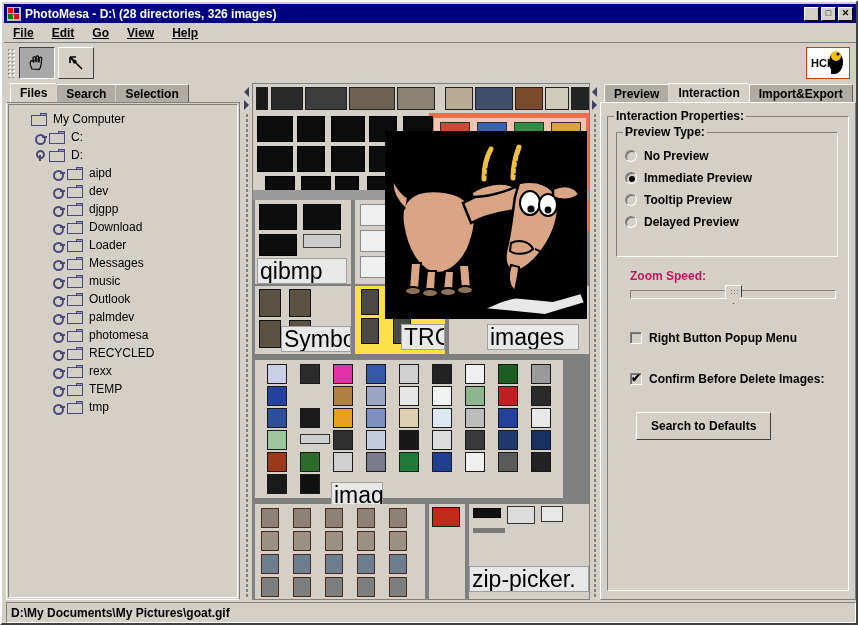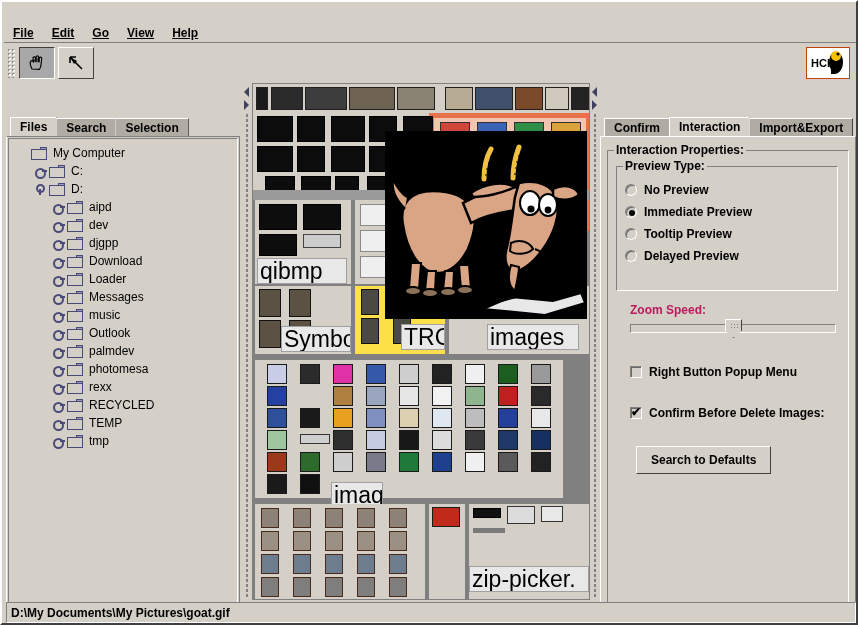--- a/index.html
+++ b/index.html
@@ -90,21 +90,21 @@
     margin-left: auto; margin-right: 6px;
     width: 44px; height: 32px; background: #fff;
     border: 1px solid #c2410c;
     position: relative; overflow: hidden;
   }
   
   #left-panel {
     position: absolute; left: 4px; top: 81px; width: 234px; height: 517px;
     background: #d4d0c8;
   }
-  .tabrow { display: flex; align-items: flex-end; height: 19px; padding-left: 4px; margin-top: 34px; }
+  .tabrow { display: flex; align-items: flex-end; height: 19px; padding-left: 4px; }
   .tab {
     height: 18px; padding: 0 9px; font-size: 12px; font-weight: bold; color: #000;
     background: #b0aca4; display: flex; align-items: center;
     border: 1px solid #ffffff; border-bottom: none;
     border-right-color: #404040;
     margin-right: -1px; cursor: default;
     clip-path: polygon(0 0, 100% 0, 100% 100%, 0 100%);
   }
   .tab.sel { background: #d4d0c8; height: 19px; }
   .tab-body {
@@ -252,20 +252,40 @@
   #preview {
     position:absolute; background:#000; overflow:hidden;
     border:0;
   }
 </style>
 </head>
 <body>
 
 <div id="app">
 
+  <div id="titlebar">
+    <span id="title-icon">
+      <i class="q1"></i>
+        <i class="q2"></i>
+        <i class="q3"></i>
+        <i class="q4"></i>
+    </span>
+    <span id="title-text">PhotoMesa - D:\ (28 directories, 326 images)</span>
+    <span class="win-btns">
+      <button class="win-btn wb-min">
+          <span>_</span>
+        </button>
+      <button class="win-btn">
+          <span>□</span>
+        </button>
+      <button class="win-btn">
+          <span>✕</span>
+        </button>
+    </span>
+  </div>
 
   <div id="menubar">
     <div class="menu-item"><u>File</u></div>
     <div class="menu-item"><u>Edit</u></div>
     <div class="menu-item"><u>Go</u></div>
     <div class="menu-item"><u>View</u></div>
     <div class="menu-item"><u>Help</u></div>
   </div>
 
   <div id="toolbar">
@@ -411,29 +431,29 @@
                 <span class="fbody"></span>
               </span>
               <span class="tlabel">photomesa</span>
             </div>
             <div class="tnode" style="padding-left: 36px;">
               <span class="thandle collapsed"></span>
               <span class="folder">
                 <span class="ftab"></span>
                 <span class="fbody"></span>
               </span>
+              <span class="tlabel">RECYCLED</span>
+            </div>
+            <div class="tnode" style="padding-left: 36px;">
+              <span class="thandle collapsed"></span>
+              <span class="folder">
+                <span class="ftab"></span>
+                <span class="fbody"></span>
+              </span>
               <span class="tlabel">rexx</span>
-            </div>
-            <div class="tnode" style="padding-left: 36px;">
-              <span class="thandle collapsed"></span>
-              <span class="folder">
-                <span class="ftab"></span>
-                <span class="fbody"></span>
-              </span>
-              <span class="tlabel">RECYCLED</span>
             </div>
             <div class="tnode" style="padding-left: 36px;">
               <span class="thandle collapsed"></span>
               <span class="folder">
                 <span class="ftab"></span>
                 <span class="fbody"></span>
               </span>
               <span class="tlabel">TEMP</span>
             </div>
             <div class="tnode" style="padding-left: 36px;">
@@ -662,21 +682,21 @@
 
   <div class="divider" id="div-right">
     <div class="div-arrow up"></div>
     <div class="div-arrow dn"></div>
     <div class="div-dots"></div>
   </div>
 
   <div id="right-panel">
     <div class="tabrow">
       <div class="tab">
-          <span>Confirm</span>
+          <span>Preview</span>
         </div>
       <div class="tab sel">
           <span>Interaction</span>
         </div>
       <div class="tab">
           <span>Import&amp;Export</span>
         </div>
     </div>
     <div class="rp-body">
       <div class="group" style="position:absolute; left:6px; top:13px; right:6px; bottom:8px;">

